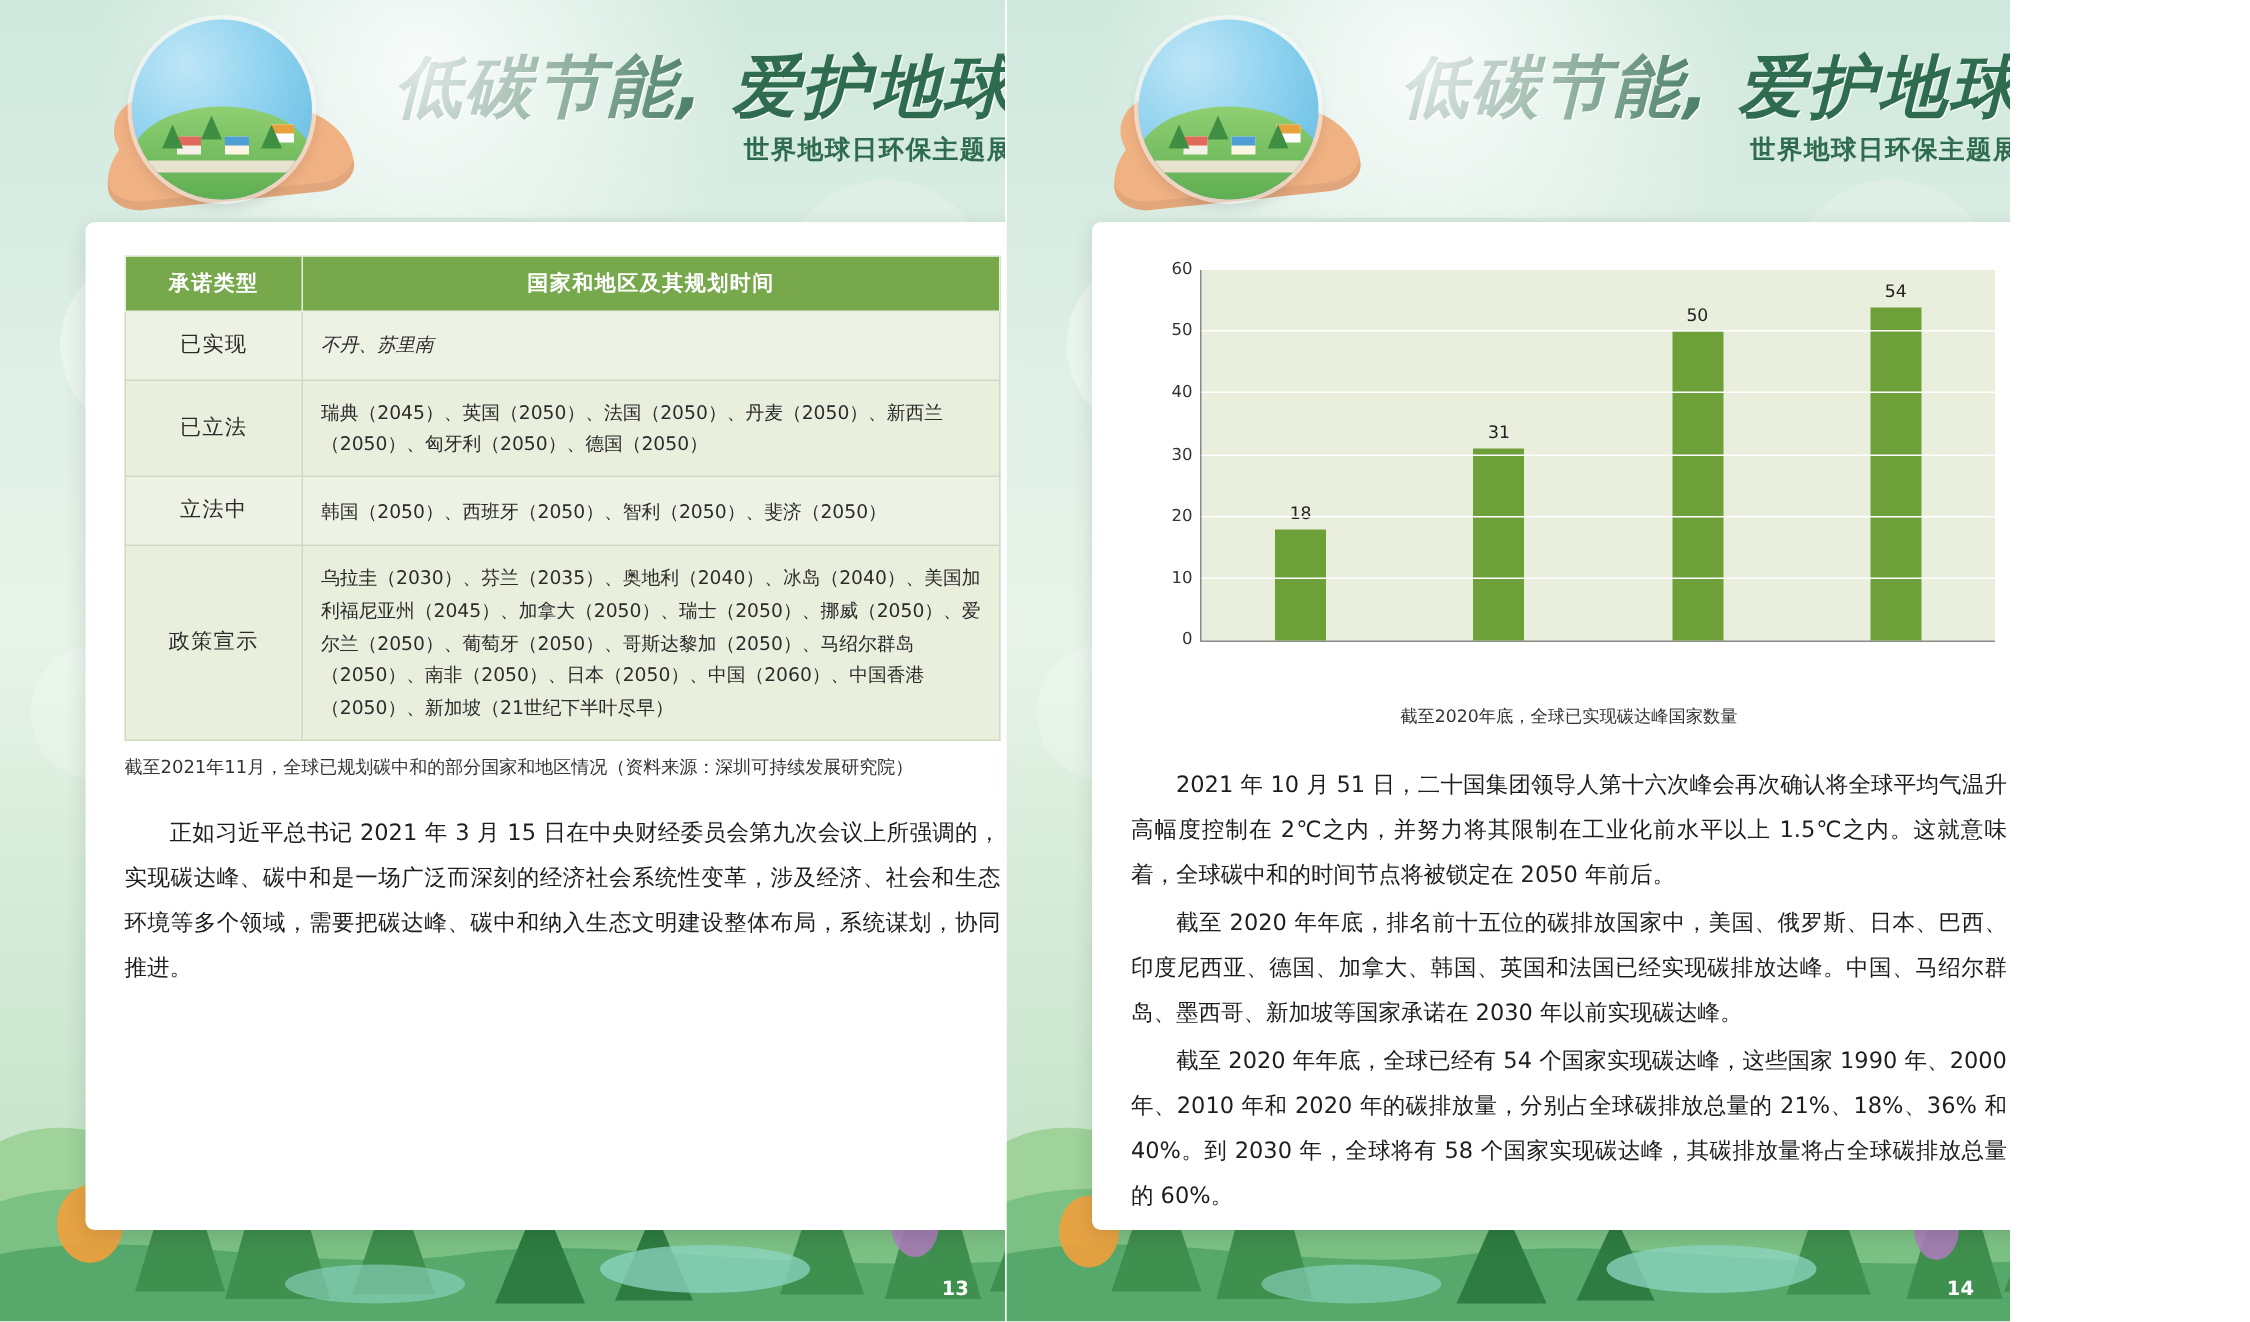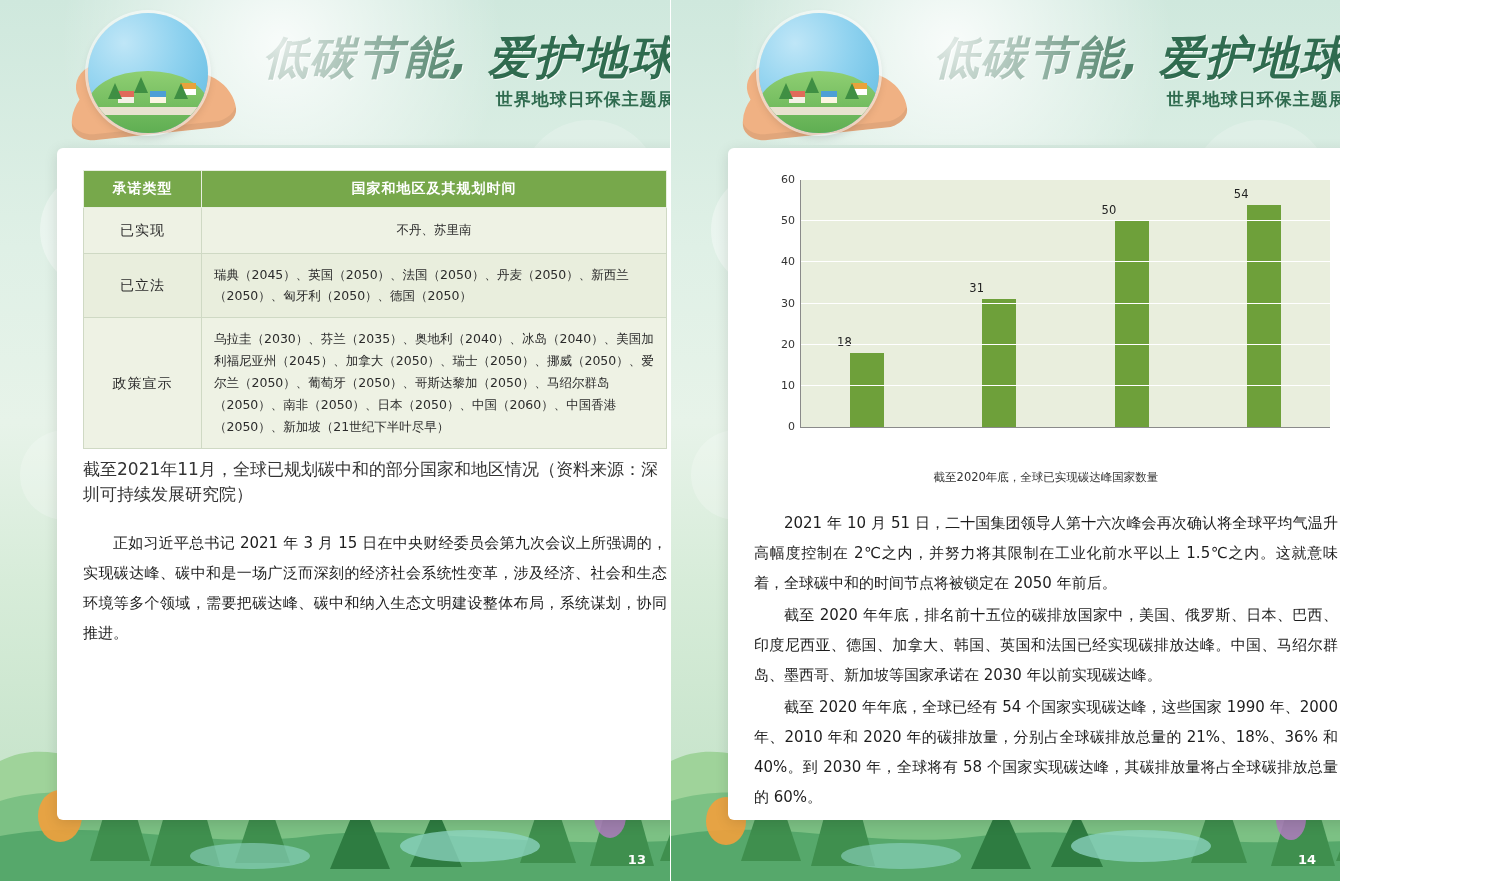--- a/index.html
+++ b/index.html
@@ -142,26 +142,26 @@
   table.commit td.type {
     width: 118px;
     text-align: center;
     background: #eef2e4;
     font-size: 14px;
     letter-spacing: 1px;
   }
   table.commit td.detail { background: #eef2e4; }
   table.commit tr:nth-child(even) td.detail { background: #e9eedd; }
   table.commit tr:nth-child(even) td.type { background: #e9eedd; }
-  td.detail.center { text-align: center; }
+  td.detail.center { text-align: left; font-style: italic; }
 
   .table-note {
     margin-top: 8px;
     font-family: "DejaVu Sans", sans-serif;
-    font-size: 17px;
+    font-size: 12px;
     color: #333;
     line-height: 1.5;
   }
 
   .body-text {
     margin-top: 20px;
     font-family: "DejaVu Sans", sans-serif;
     font-size: 15px;
     color: #1d1d1d;
     line-height: 2.0;
@@ -181,21 +181,21 @@
   .ytick {
     position: absolute; right: 100%; margin-right: 6px;
     transform: translateY(-50%);
     font-family: "DejaVu Sans", sans-serif; font-size: 11px; color: #333;
     white-space: nowrap;
   }
   .bars { position: absolute; left: 0; right: 0; bottom: 0; top: 0; display: flex; align-items: flex-end; }
   .barcol { flex: 1; display: flex; flex-direction: column; align-items: center; justify-content: flex-end; height: 100%; position: relative;}
   .bar { width: 34px; background: #6ea03a; }
   .barval {
-    position: absolute; width: 60px; 
+    position: absolute; width: 60px; text-align: center;
     font-family: "DejaVu Sans", sans-serif; font-size: 11.5px; color: #222;
   }
   .xlabels { position: absolute; left: 46px; right: 8px; bottom: 16px; display: flex; }
   .xlabel { flex: 1; text-align: center; font-family: "DejaVu Sans", sans-serif; font-size: 12px; color: #222; }
   .chart-caption {
     margin-top: 2px;
     text-align: center;
     font-family: "DejaVu Sans", sans-serif;
     font-size: 11.5px;
     color: #333;
@@ -254,20 +254,24 @@
           </tr>
         </thead>
         <tbody>
           <tr>
             <td class="type">已实现</td>
             <td class="detail center">不丹、苏里南</td>
           </tr>
           <tr>
             <td class="type">已立法</td>
             <td class="detail">瑞典（2045）、英国（2050）、法国（2050）、丹麦（2050）、新西兰（2050）、匈牙利（2050）、德国（2050）</td>
+          </tr>
+          <tr>
+            <td class="type">立法中</td>
+            <td class="detail">韩国（2050）、西班牙（2050）、智利（2050）、斐济（2050）</td>
           </tr>
           <tr>
             <td class="type">政策宣示</td>
             <td class="detail">乌拉圭（2030）、芬兰（2035）、奥地利（2040）、冰岛（2040）、美国加利福尼亚州（2045）、加拿大（2050）、瑞士（2050）、挪威（2050）、爱尔兰（2050）、葡萄牙（2050）、哥斯达黎加（2050）、马绍尔群岛（2050）、南非（2050）、日本（2050）、中国（2060）、中国香港（2050）、新加坡（21世纪下半叶尽早）</td>
           </tr>
         </tbody>
       </table>
       <div class="table-note">截至2021年11月，全球已规划碳中和的部分国家和地区情况（资料来源：深圳可持续发展研究院）</div>
 
       <div class="body-text">

